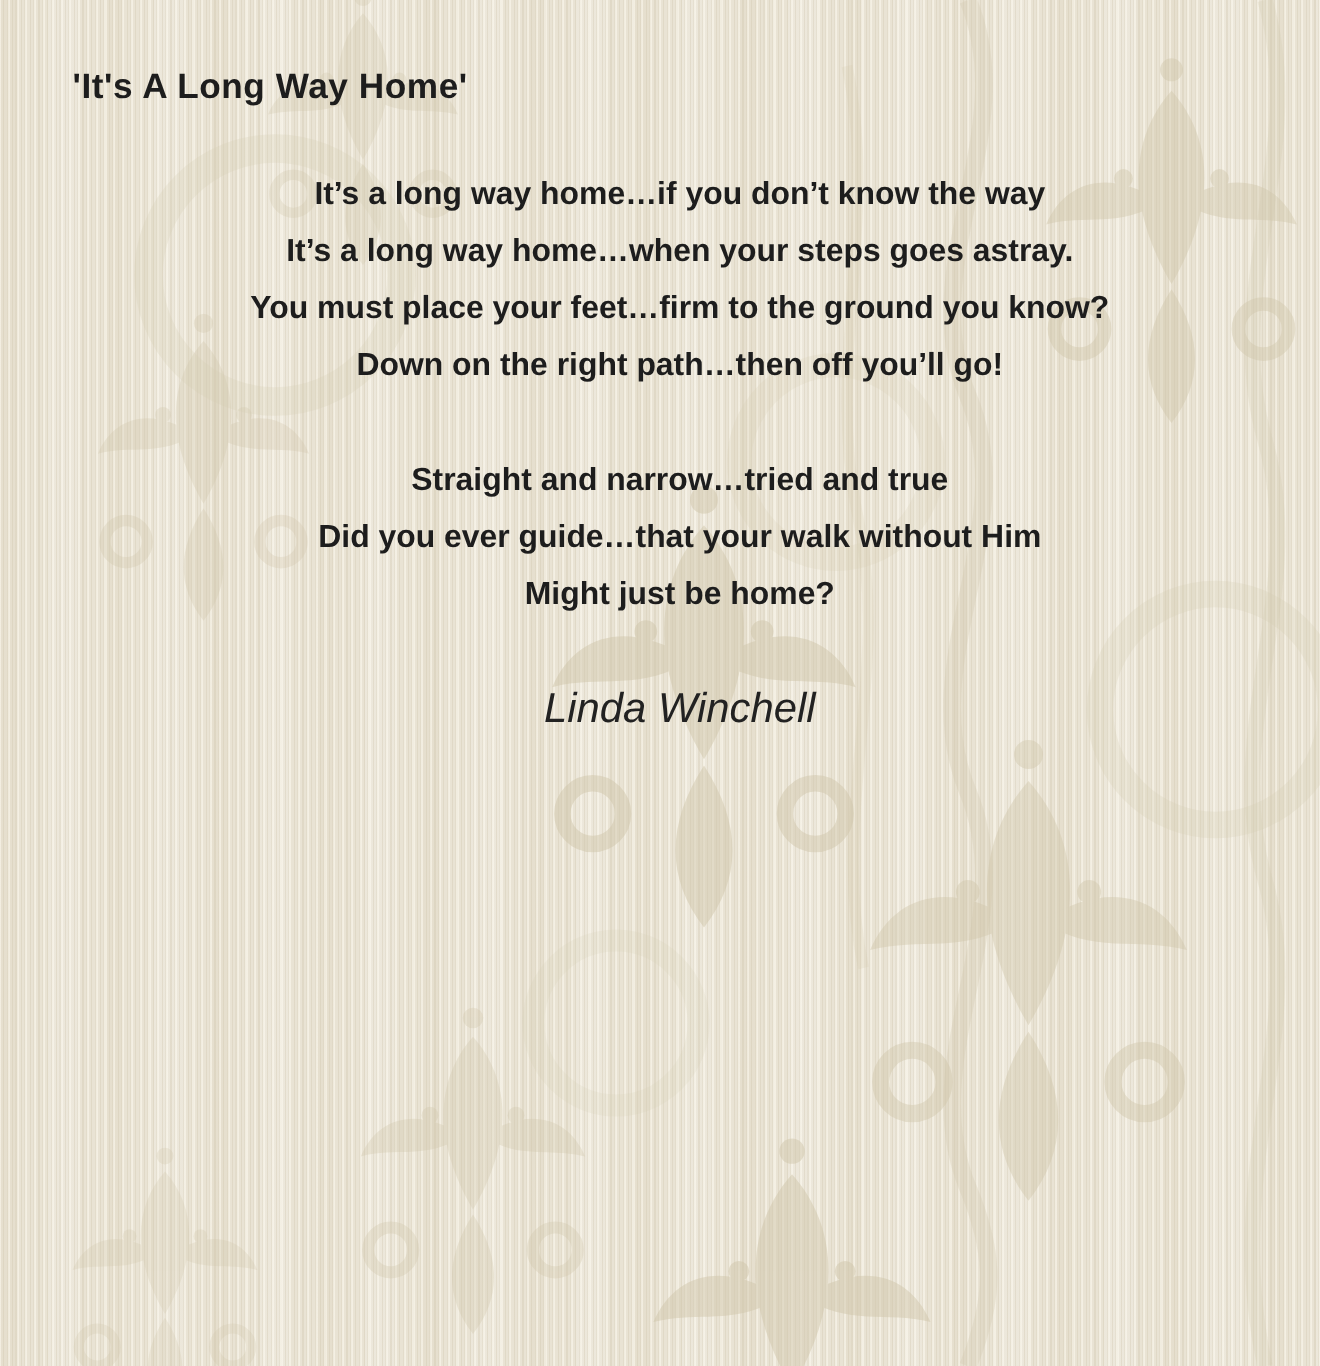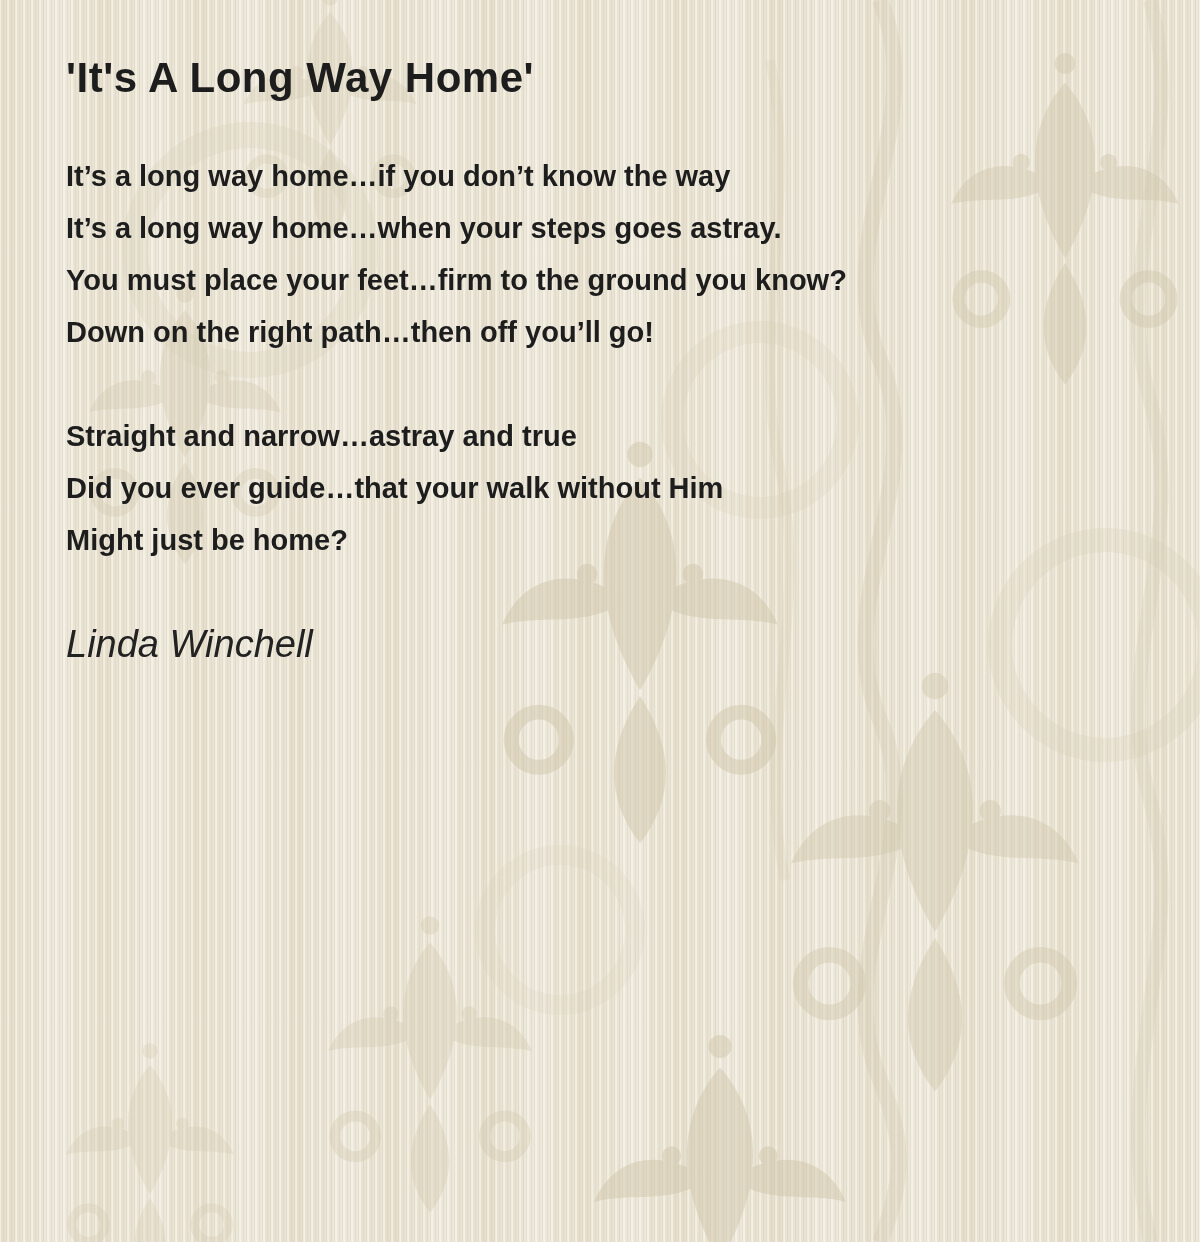--- a/index.html
+++ b/index.html
@@ -38,27 +38,27 @@
   .content {
     position: absolute;
     left: 66px;
     top: 0;
     right: 30px;
     color: #1d1d1d;
   }
 
   .title {
     margin: 55px 0 0 0;
-    font-size: 42px;
+    font-size: 32px;
     line-height: 46px;
     font-weight: bold;
     letter-spacing: 0.5px;
   }
 
-  .stanzas { margin-top: 49px; }
+  .stanzas { margin-top: 49px; text-align: center; }
 
   .stanza { margin: 0 0 52px 0; }
 
   .stanza p, .attribution p {
     margin: 0;
     font-size: 29px;
     line-height: 52px;
     font-weight: bold;
   }
 
@@ -125,21 +125,21 @@
     <div class="stanzas">
 
       <div class="stanza">
         <p>It’s a long way home…if you don’t know the way</p>
         <p>It’s a long way home…when your steps goes astray.</p>
         <p>You must place your feet…firm to the ground you know?</p>
         <p>Down on the right path…then off you’ll go!</p>
       </div>
 
       <div class="stanza">
-        <p>Straight and narrow…astray and true</p>
+        <p>Straight and narrow…tried and true</p>
         <p>Did you ever guide…that your walk without Him</p>
         <p>Might just be home?</p>
       </div>
 
 
 
       <div class="signature">Linda Winchell</div>
 
     </div>
   </div>

